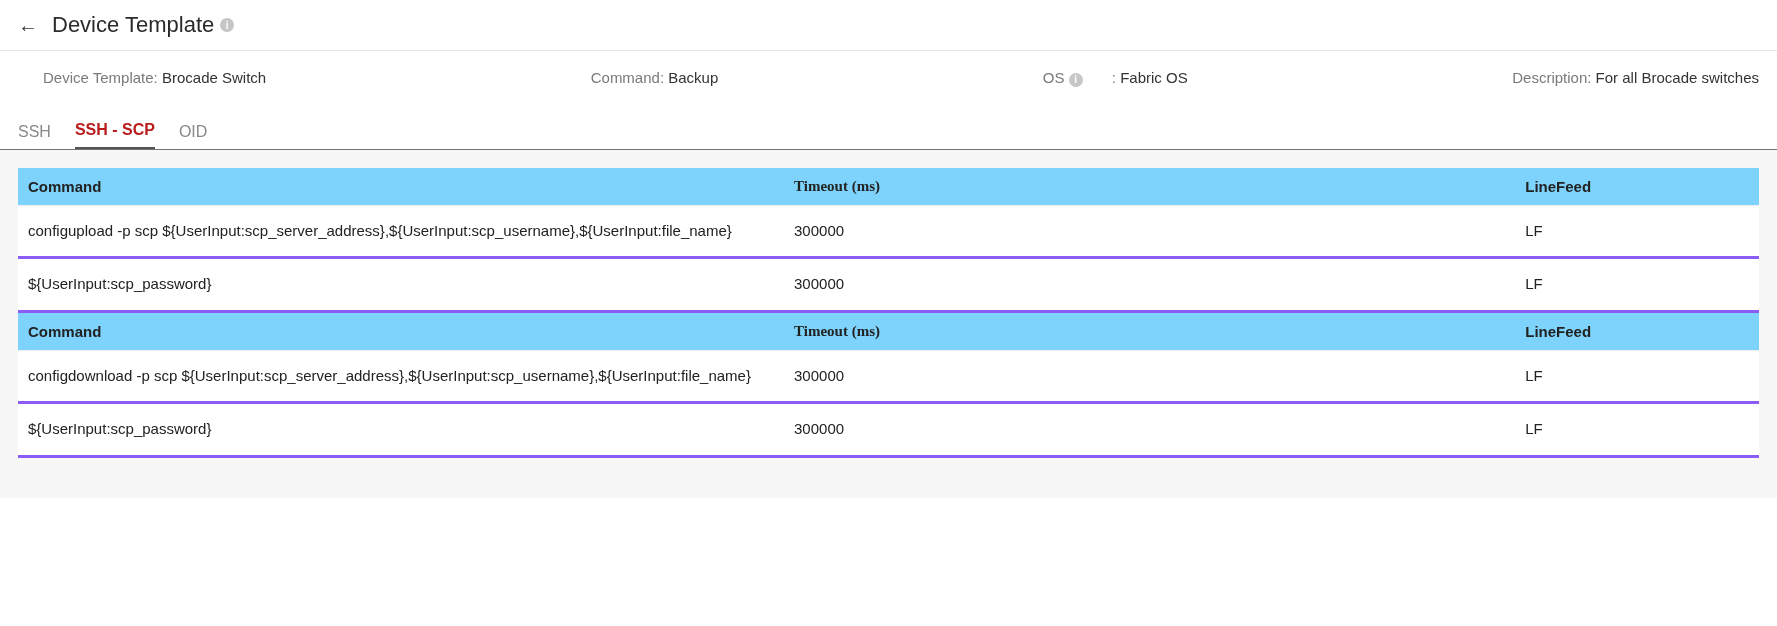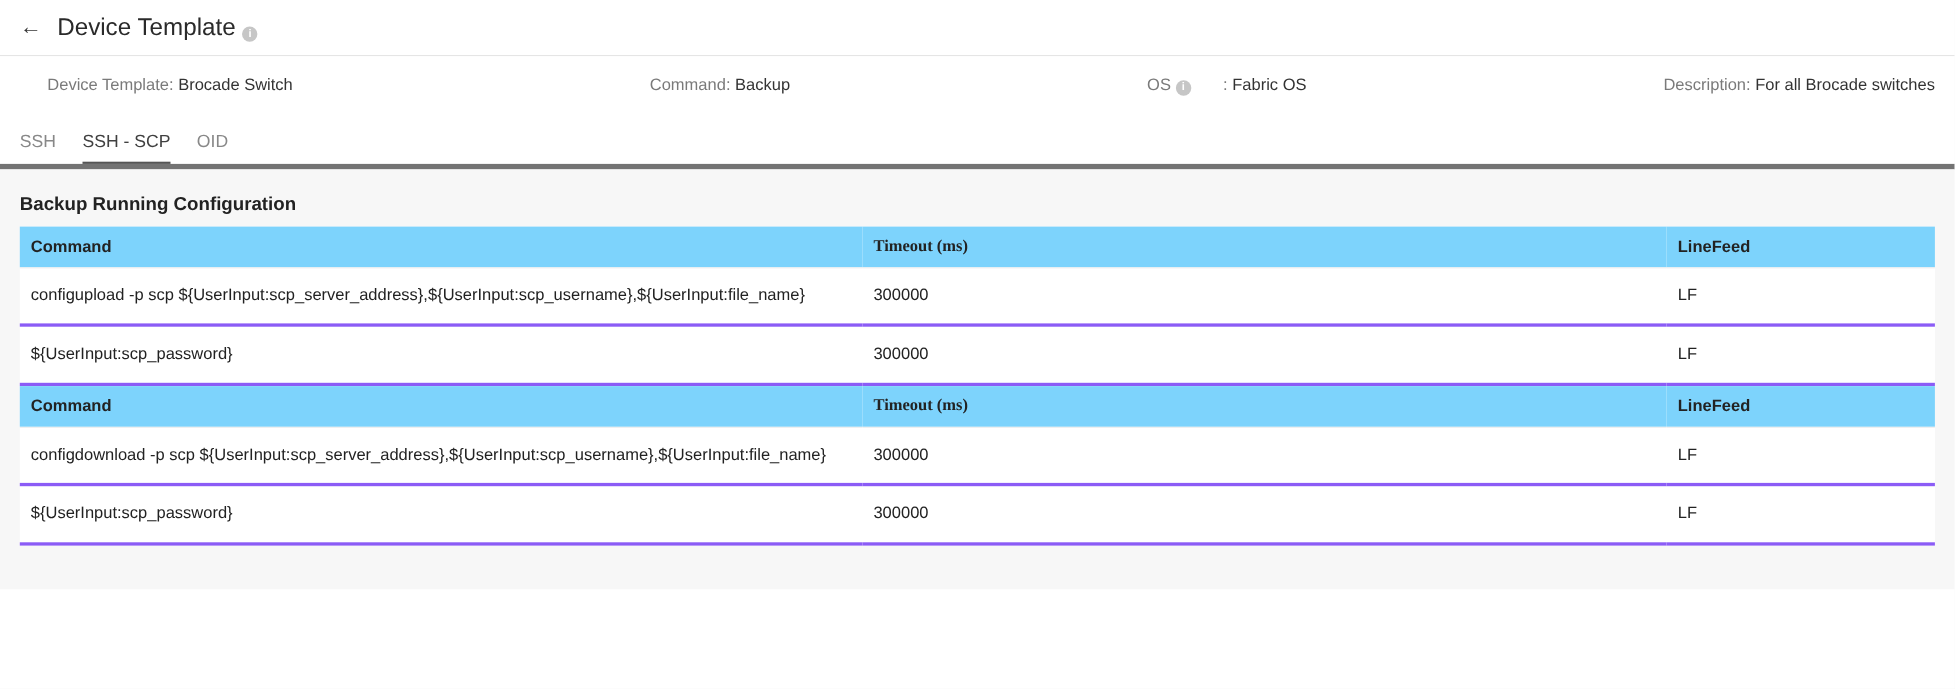--- a/index.html
+++ b/index.html
@@ -20,21 +20,21 @@
       cursor: pointer;
       font-size: 20px;
       color: #333;
       line-height: 1;
     }
     .page-title {
       font-size: 22px;
       font-weight: 500;
       color: #2a2a2a;
       display: flex;
-      align-items: flex-end;
+      align-items: center;
       gap: 6px;
     }
     .info-icon {
       display: inline-flex;
       align-items: center;
       justify-content: center;
       width: 14px;
       height: 14px;
       border-radius: 50%;
       background: #c6c6c6;
@@ -56,29 +56,30 @@
       color: #7a7a7a;
       margin-left: 25px;
     }
     .meta-spacer { flex: 1; }
     .tabs {
       display: flex;
       gap: 24px;
       padding: 0 18px;
       font-size: 16px;
       color: #888;
-      border-bottom: 5px solid #737373;
+      border-bottom: 1px solid #737373;
+      align-items: flex-end;
     }
     .tab {
       padding: 6px 0 8px;
       cursor: pointer;
     }
     .tab.active {
-      color: #404040;
-      font-weight: 400;
+      color: #b91c1c;
+      font-weight: 700;
       border-bottom: 2px solid #555;
     }
     .content {
       background: #f7f7f7;
       padding: 18px 18px 40px;
     }
     .section-title {
       font-size: 17px;
       font-weight: 600;
       color: #222;
@@ -145,21 +146,20 @@
 </div>
 
 <div class="tabs">
   <div class="tab">SSH</div>
   <div class="tab active">SSH - SCP</div>
   <div class="tab">OID</div>
 </div>
 
 <div class="content">
 
-  <div class="section-title">Backup Running Configuration</div>
   <table>
     <thead>
       <tr>
         <th class="col-command">Command</th>
         <th class="col-timeout">Timeout (ms)</th>
         <th class="col-linefeed">LineFeed</th>
       </tr>
     </thead>
     <tbody>
       <tr>

